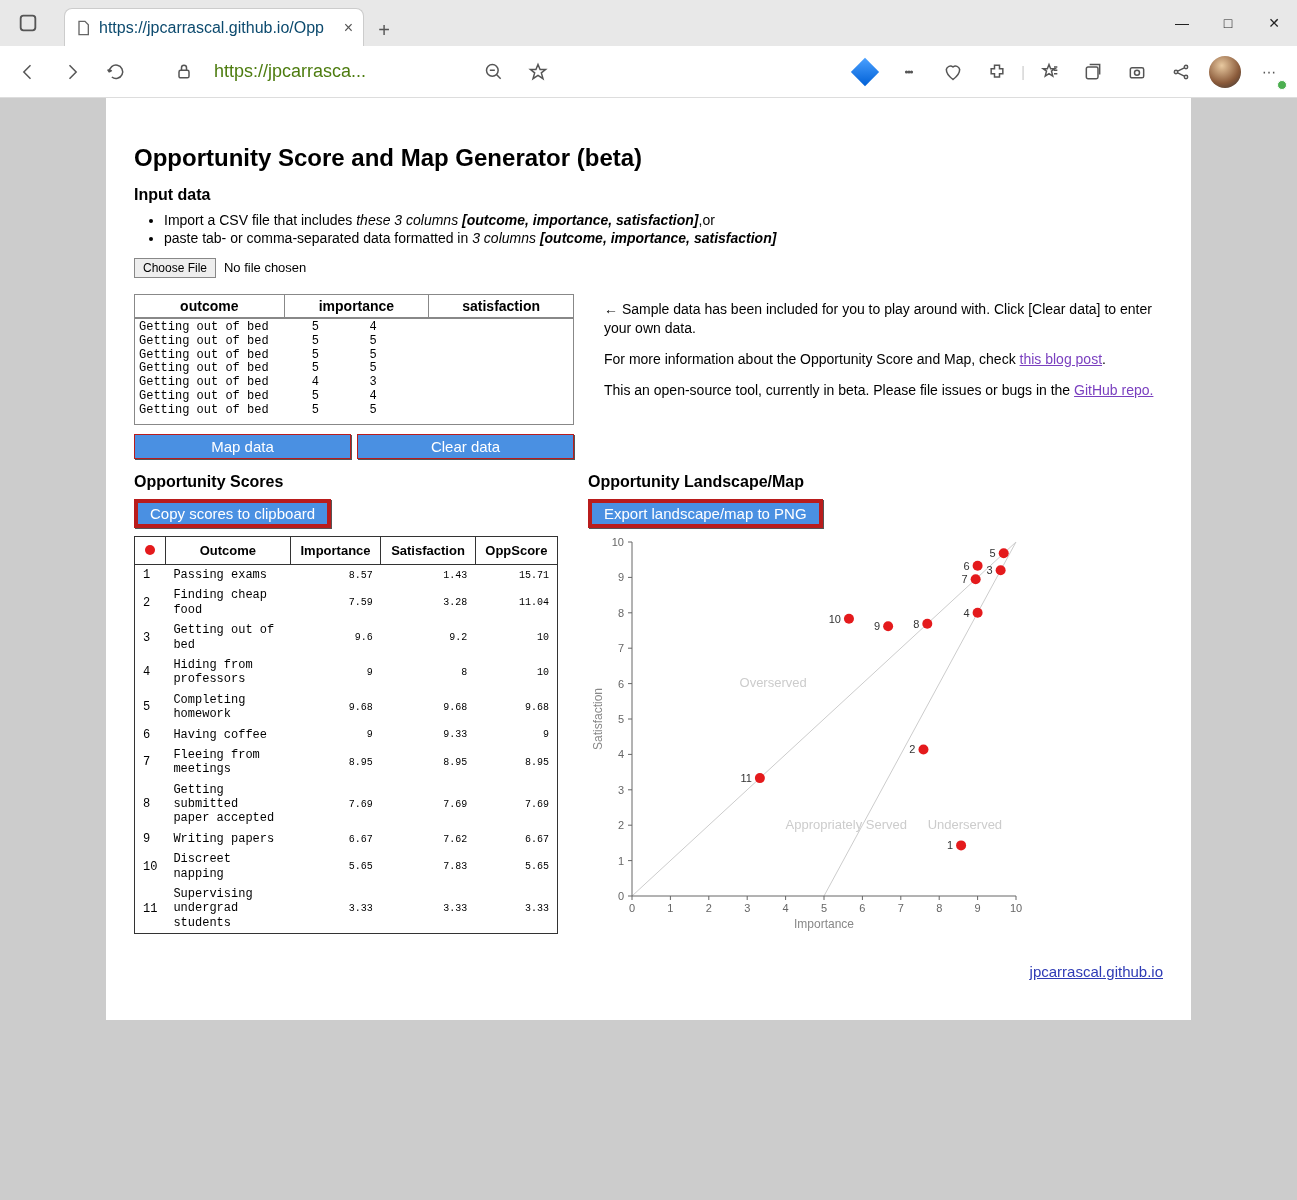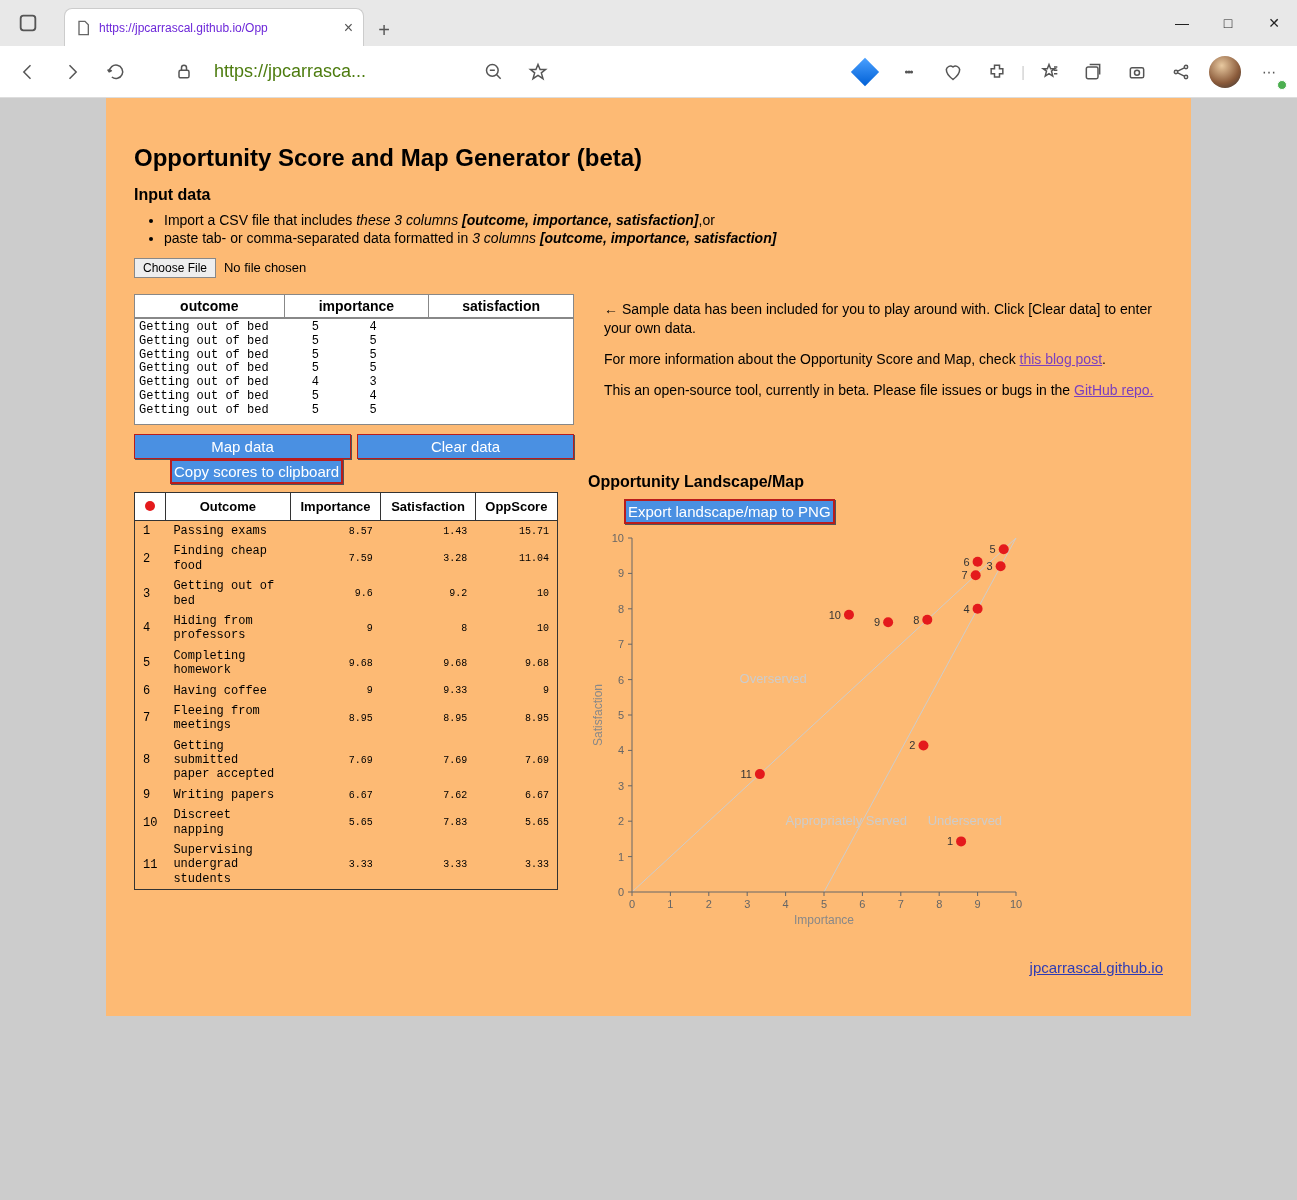--- a/index.html
+++ b/index.html
@@ -3,36 +3,36 @@
 <meta charset="utf-8">
 <style>
 * { box-sizing: border-box; }
 body { margin: 0; padding: 0; font-family: Arial, Helvetica, sans-serif; background: #ccc; font-size: 14px; }
 .browser-chrome { background: #e8e8e8; }
 .titlebar { display:flex; align-items:center; height:46px; background:#e8e8e8; }
 .tab-strip { display:flex; align-items:flex-end; height:46px; padding-left:8px; gap:0; flex:1; }
 .tab-space { width:56px; height:46px; display:flex; align-items:center; justify-content:center; }
 .tab-space svg { width:22px; height:22px; fill:#555; }
 .tab { background:#fff; height:38px; border-radius:8px 8px 0 0; display:flex; align-items:center; padding:0 10px; gap:8px; min-width:300px; border:1px solid #ccc; border-bottom:none; }
-.tab-title { font-size:12px; color:#6d28d9; white-space:nowrap; overflow:hidden; text-overflow:ellipsis; flex:1; }
+.tab-title { font-size:16px; color:#0c4a6e; white-space:nowrap; overflow:hidden; text-overflow:ellipsis; flex:1; }
 .tab-close { font-size:16px; color:#555; cursor:pointer; }
 .newtab { width:32px; height:32px; display:flex; align-items:center; justify-content:center; font-size:20px; color:#555; cursor:pointer; margin-left:4px; }
 .win-controls { display:flex; margin-left:auto; }
 .win-btn { width:46px; height:40px; display:flex; align-items:center; justify-content:center; font-size:14px; color:#222; cursor:pointer; }
 .toolbar { background:#fff; height:52px; display:flex; align-items:center; padding:0 8px; gap:4px; border-bottom:1px solid #ddd; }
 .tb-btn { width:40px; height:40px; display:flex; align-items:center; justify-content:center; border-radius:4px; cursor:pointer; color:#555; }
 .tb-btn svg { width:20px; height:20px; fill:none; stroke:#555; stroke-width:1.8; }
 .url-area { display:flex; align-items:center; flex:0 0 250px; margin:0 6px; }
 .url-text { font-size:18px; color:#4d7c0f; white-space:nowrap; overflow:hidden; }
 .avatar { width:32px; height:32px; border-radius:50%; background: radial-gradient(circle at 40% 30%, #e8c9a0 0%, #8a5a3a 60%, #333 100%); }
 .diamond-icon { width:20px; height:20px; background:linear-gradient(135deg,#4aa0ff,#0060d6); transform:rotate(45deg); }
 .green-dot { width:10px; height:10px; background:#4caf50; border-radius:50%; border:1px solid #fff; position:absolute; bottom:2px; right:2px; }
 
 .viewport { background:#ccc; padding:0 106px 40px 106px; }
-.page { background:#fdba74; padding:30px 28px 40px 28px; }
+.page { background:#ffffff; padding:30px 28px 40px 28px; }
 h1 { font-size:24px; margin:16px 0 10px 0; }
 h3 { font-size:16px; font-weight:bold; margin:14px 0 8px 0; }
 ul.import-list { margin:4px 0 12px 0; padding-left:30px; }
 ul.import-list li { margin:2px 0; }
 .file-row { margin:8px 0 16px 0; }
 .choose-btn { font-family:Arial; font-size:12px; padding:2px 8px; border:1px solid #888; background:#eee; cursor:pointer; }
 .file-label { font-size:13px; margin-left:4px; }
 
 .input-table { border-collapse:collapse; width:440px; }
 .input-table th { border:1px solid #888; padding:3px 6px; font-size:14px; background:#fff; }
@@ -43,21 +43,21 @@
 
 .cols { display:flex; gap:30px; align-items:flex-start; margin-top:6px; }
 .left-col { flex:0 0 440px; }
 .right-col { flex:1; font-size:14px; }
 .right-col p { margin:6px 0 12px 0; line-height:1.35; }
 .right-col a { color:#7a3fbf; text-decoration:underline; }
 
 .scores-wide-row { display:flex; gap:30px; align-items:flex-start; }
 .scores-col { flex:0 0 424px; }
 .map-col { flex:1; }
-.small-blue-btn { background:#4a90e2; color:#fff; border:2px solid #b91c1c; font-size:15px; padding:2px 2px; cursor:pointer; box-shadow:1px 1px 0 #555;margin-left:36px; }
+.small-blue-btn { background:#4a90e2; color:#fff; border:4px solid #b91c1c; font-size:15px; padding:2px 12px; cursor:pointer; box-shadow:1px 1px 0 #555; }
 
 .score-table { border-collapse:collapse; width:100%; margin-top:8px; border:1px solid #333; font-size:13px; }
 .score-table th { border:1px solid #333; padding:6px 8px; text-align:center; font-weight:bold; background:#fff; }
 .score-table td { padding:3px 8px; vertical-align:middle; }
 .score-table td.num { text-align:right; font-family:Liberation Mono, monospace; font-size:10px; }
 .score-table td.idx { text-align:left; font-family:"Courier New", monospace; font-size:12px; width:28px; }
 .score-table td.outc { font-family:"Courier New", monospace; font-size:12px; line-height:1.2; max-width:120px; }
 .red-dot { display:inline-block; width:10px; height:10px; background:#e41a1c; border-radius:50%; }
 
 .chart-svg { width:440px; height:400px; margin-top:6px; }
@@ -230,20 +230,21 @@
       </div>
       <div class="right-col">
         <p>← Sample data has been included for you to play around with. Click [Clear data] to enter your own data.</p>
         <p><span>For more information about the Opportunity Score and Map, check </span><a href="#">this blog post</a>.</p>
         <p><span>This an open-source tool, currently in beta. Please file issues or bugs in the </span><a href="#">GitHub repo.</a></p>
       </div>
     </div>
 
     <div class="scores-wide-row">
       <div class="scores-col">
+        <h3>Opportunity Scores</h3>
         <button class="small-blue-btn">Copy scores to clipboard</button>
         <table class="score-table" id="score-table">
           <thead>
               <tr>
             <th style="width:30px"><span class="red-dot"></span></th>
             <th>Outcome</th>
             <th>Importance</th>
             <th>Satisfaction</th>
             <th>OppScore</th>
           </tr>

